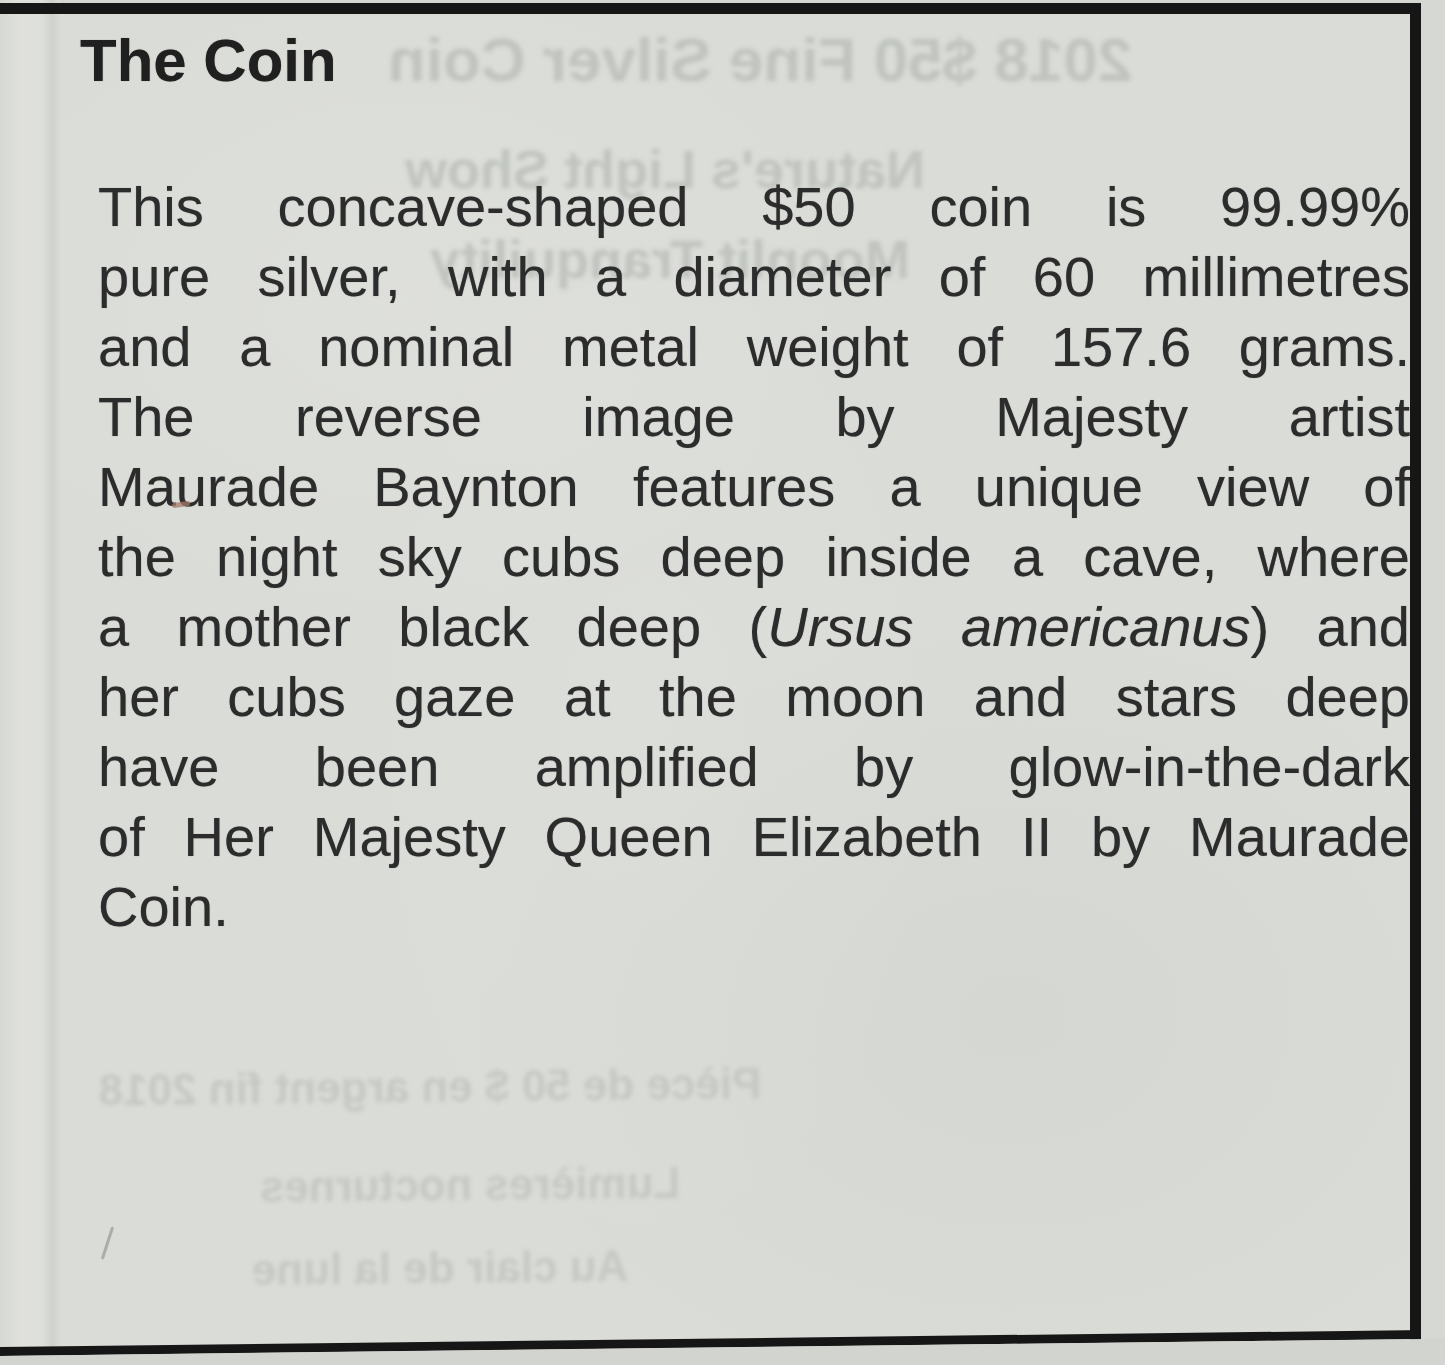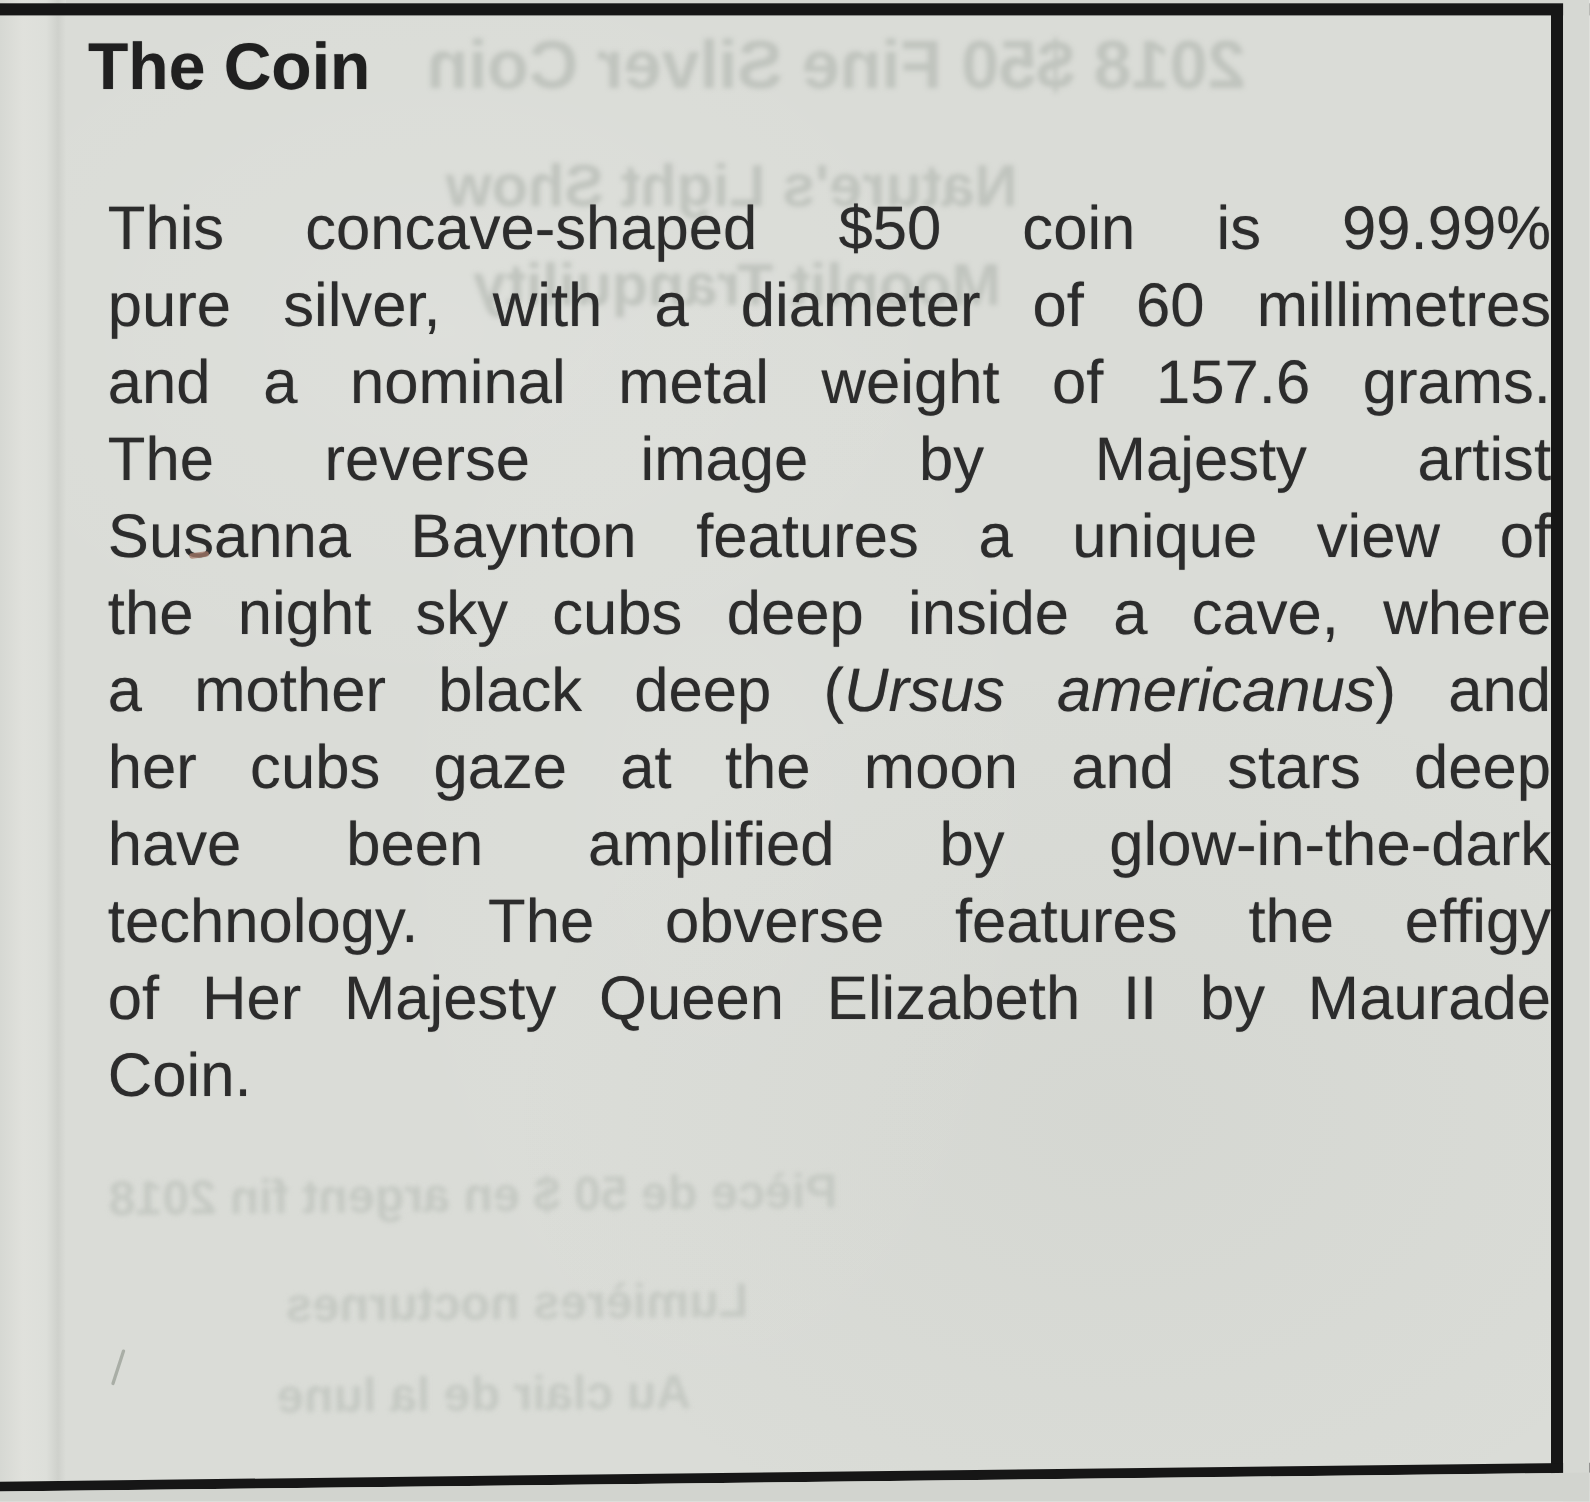--- a/index.html
+++ b/index.html
@@ -163,26 +163,25 @@
   <div class="ghost bottom" id="ghost-bot-2">Lumières nocturnes</div>
   <div class="ghost bottom" id="ghost-bot-3">Au clair de la lune</div>
 
   <div class="heading">The Coin</div>
 
   <div class="body-text">
     <div class="tline">This concave-shaped $50 coin is 99.99%</div>
     <div class="tline">pure silver, with a diameter of 60 millimetres</div>
     <div class="tline">and a nominal metal weight of 157.6 grams.</div>
     <div class="tline">The reverse image by Majesty artist</div>
-    <div class="tline">Susanna Baynton features a unique view of</div>
+    <div class="tline">Maurade Baynton features a unique view of</div>
     <div class="tline">the night sky cubs deep inside a cave, where</div>
     <div class="tline"><span>a mother black deep (</span><span class="it">Ursus americanus</span><span>) and</span></div>
     <div class="tline">her cubs gaze at the moon and stars deep</div>
     <div class="tline">have been amplified by glow-in-the-dark</div>
-    <div class="tline">technology. The obverse features the effigy</div>
     <div class="tline">of Her Majesty Queen Elizabeth II by Maurade</div>
     <div class="tline last">Coin.</div>
   </div>
 
   <div class="top-border"></div>
   <div class="right-border"></div>
   <div class="bottom-border"></div>
   <div class="outer-right"></div>
   <div class="outer-bottom"></div>
 

